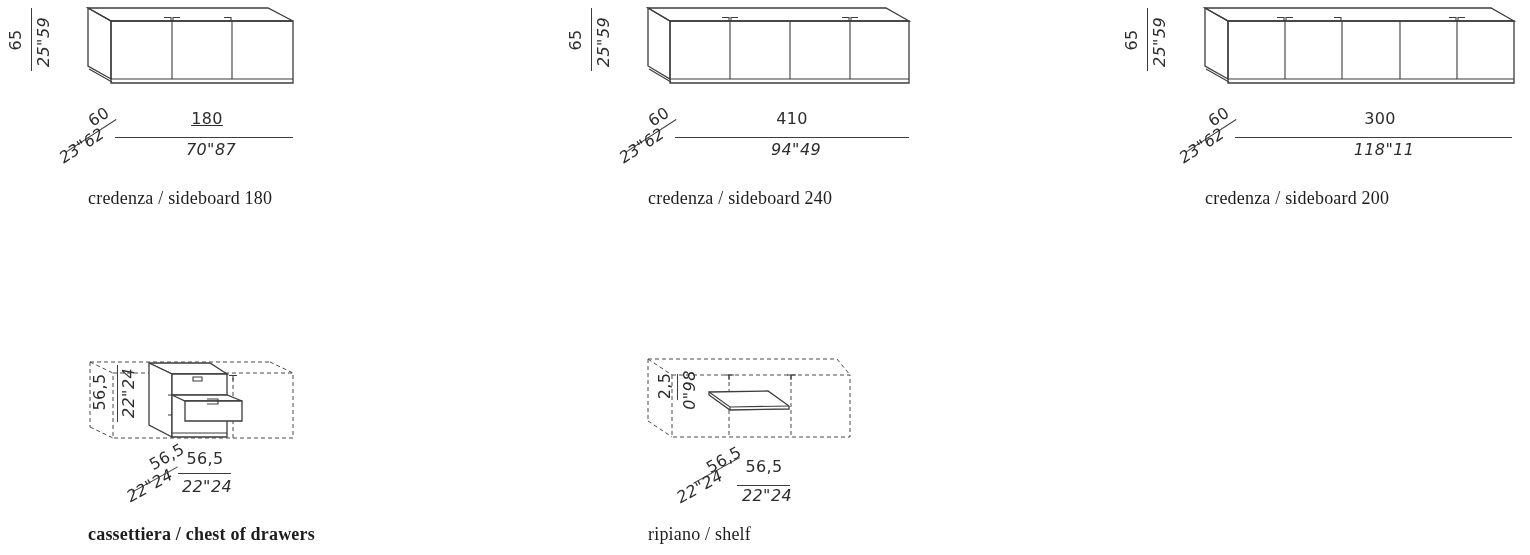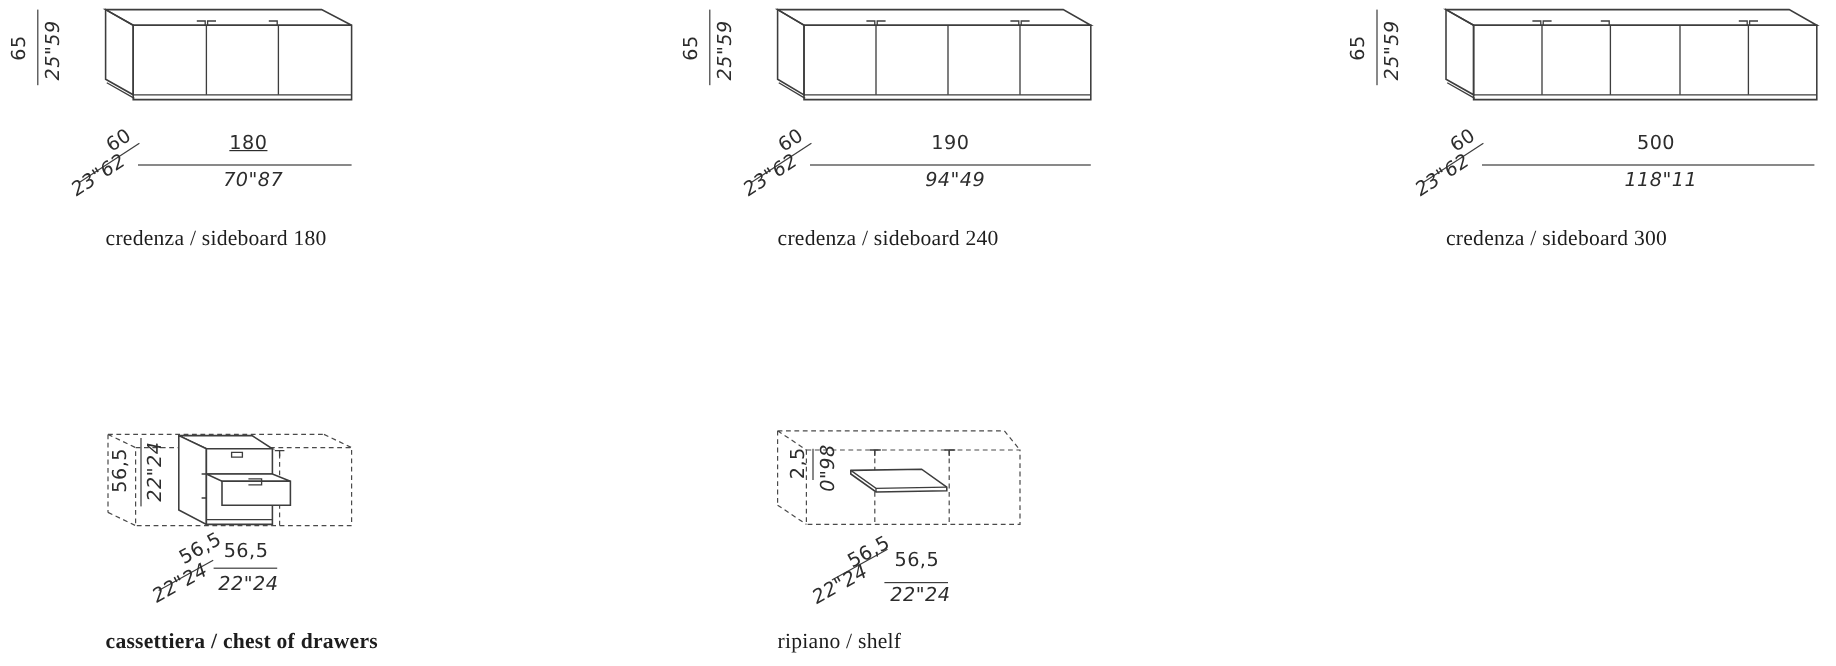--- a/index.html
+++ b/index.html
@@ -60,21 +60,21 @@
       <path class="thin" d="M83,17 V75 M143,17 V75 M203,17 V75"></path>
       <path class="thin" d="M75,13.5 H82 V17 M91,13.5 H84 V17 M195,13.5 H202 V17 M211,13.5 H204 V17"></path>
     </svg>
     <div class="vbar" style="left:591px;top:8px;height:63px;"></div>
     <div class="dim r90" style="left:576px;top:40px;">65</div>
     <div class="dim r90 i" style="left:604px;top:42px;">25"59</div>
     <div class="dbar" style="left:622px;top:135px;width:59px;transform:rotate(-33deg);"></div>
     <div class="dim r33" style="left:659px;top:117px;">60</div>
     <div class="dim r33 i" style="left:642px;top:146px;">23"62</div>
     <div class="hbar" style="left:675px;top:137px;width:234px;"></div>
-    <div class="dim" style="left:792px;top:119px;">190</div>
+    <div class="dim" style="left:792px;top:119px;">410</div>
     <div class="dim i" style="left:796px;top:150px;">94"49</div>
     <div class="caption" style="left:648px;top:189px;">credenza / sideboard 240</div>
   </section>
 
   <section>
     <svg class="draw" style="left:1204px;top:4px;" width="314" height="92">
       <path d="M1,4 L287,4 L310,17 L24,17 Z"></path>
       <path d="M1,4 L24,17 L24,75 L1,62 Z"></path>
       <path class="thin" d="M2,65 L25,78"></path>
       <path d="M24,17 H310 V79 H24 Z"></path>
@@ -82,23 +82,23 @@
       <path class="thin" d="M81,17 V75 M138,17 V75 M196,17 V75 M253,17 V75"></path>
       <path class="thin" d="M73,13.5 H80 V17 M89,13.5 H82 V17 M130,13.5 H137 V17 M245,13.5 H252 V17 M261,13.5 H254 V17"></path>
     </svg>
     <div class="vbar" style="left:1147px;top:8px;height:63px;"></div>
     <div class="dim r90" style="left:1132px;top:40px;">65</div>
     <div class="dim r90 i" style="left:1160px;top:42px;">25"59</div>
     <div class="dbar" style="left:1182px;top:135px;width:59px;transform:rotate(-33deg);"></div>
     <div class="dim r33" style="left:1219px;top:117px;">60</div>
     <div class="dim r33 i" style="left:1202px;top:146px;">23"62</div>
     <div class="hbar" style="left:1235px;top:137px;width:277px;"></div>
-    <div class="dim" style="left:1380px;top:119px;">500</div>
+    <div class="dim" style="left:1380px;top:119px;">300</div>
     <div class="dim i" style="left:1384px;top:150px;">118"11</div>
-    <div class="caption" style="left:1205px;top:189px;">credenza / sideboard 300</div>
+    <div class="caption" style="left:1205px;top:189px;">credenza / sideboard 200</div>
   </section>
 
   <section>
     <svg class="draw" style="left:85px;top:358px;" width="215" height="85">
       <path class="dash" d="M28,15 H208 V80 H28 Z"></path>
       <path class="dash" d="M5,4 H185 M5,4 L28,15 M185,4 L208,15 M5,4 V69 M5,69 L28,80"></path>
       <path class="dash" d="M148,20 V80"></path>
       <path class="thin" d="M144,17.5 H152 M148,17.5 V22.5 M83,17.5 H91 M87,17.5 V22.5"></path>
       <path class="fill" d="M64,5 L125,5 L142,16 L87,16 Z"></path>
       <path class="fill" d="M64,5 L87,16 L87,79 L64,67 Z"></path>

